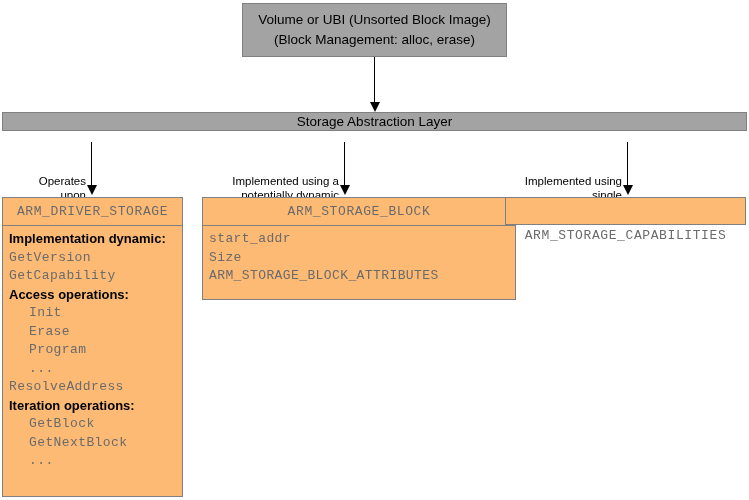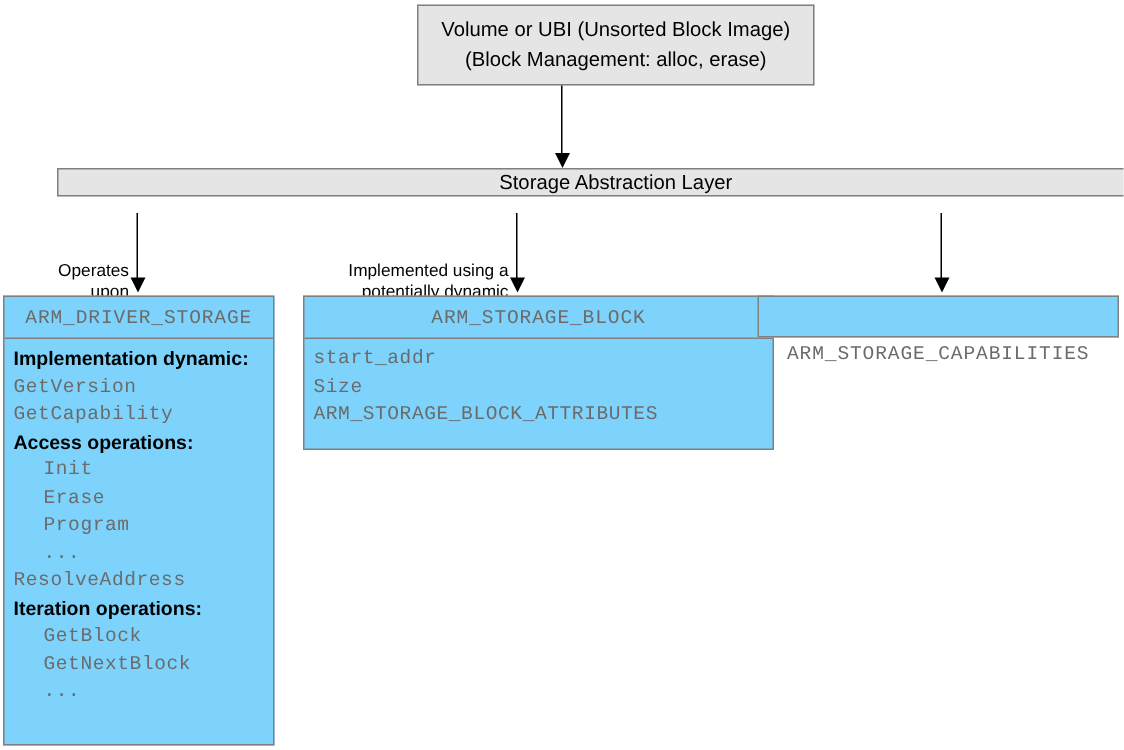--- a/index.html
+++ b/index.html
@@ -18,22 +18,21 @@
     position: absolute;
     left: 0; top: 0;
     width: 749px;
     height: 500px;
   }
   
   .box {
     position: absolute;
     box-sizing: border-box;
     border: 1px solid #808080;
-    background: #e5e5e5;
-    margin-left: 36px;
+    background: #a3a3a3;
   }
   .box-title {
     text-align: center;
     font-family: "Liberation Sans", sans-serif;
     font-size: 13.5px;
     color: #000000;
     line-height: 1.35;
   }
   
   #volume-box {
@@ -64,21 +63,21 @@
   }
   #sal-box .line {
     font-size: 13.5px;
     color: #000;
   }
   
   .classbox {
     position: absolute;
     box-sizing: border-box;
     border: 1px solid #808080;
-    background: #7dd3fc;
+    background: #fdba74;
   }
   .classbox .hdr {
     box-sizing: border-box;
     height: 28px;
     line-height: 28px;
     text-align: center;
     font-family: "Liberation Mono", monospace;
     font-size: 13px;
     letter-spacing: 0.6px;
     color: #6b6b6b;
@@ -163,20 +162,22 @@
 upon</div>
 
   <div class="vline" style="left:344px; top:142px; height:45px;"></div>
   <div class="arrowhead" style="left:340px; top:185px;"></div>
   <div class="edge-label" style="left:190px; top:146px; width:149px;">Implemented using a
 potentially dynamic
 table of</div>
 
   <div class="vline" style="left:627px; top:142px; height:45px;"></div>
   <div class="arrowhead" style="left:623px; top:185px;"></div>
+  <div class="edge-label" style="left:470px; top:146px; width:152px;">Implemented using
+single</div>
 
   <div class="classbox" id="driver-box">
     <div class="hdr">ARM_DRIVER_STORAGE</div>
     <div class="body">
         <div class="sectionhdr">Implementation dynamic:</div>
         <div class="mono">GetVersion</div>
         <div class="mono">GetCapability</div>
         <div class="sectionhdr">Access operations:</div>
         <div class="mono indent">Init</div>
         <div class="mono indent">Erase</div>

